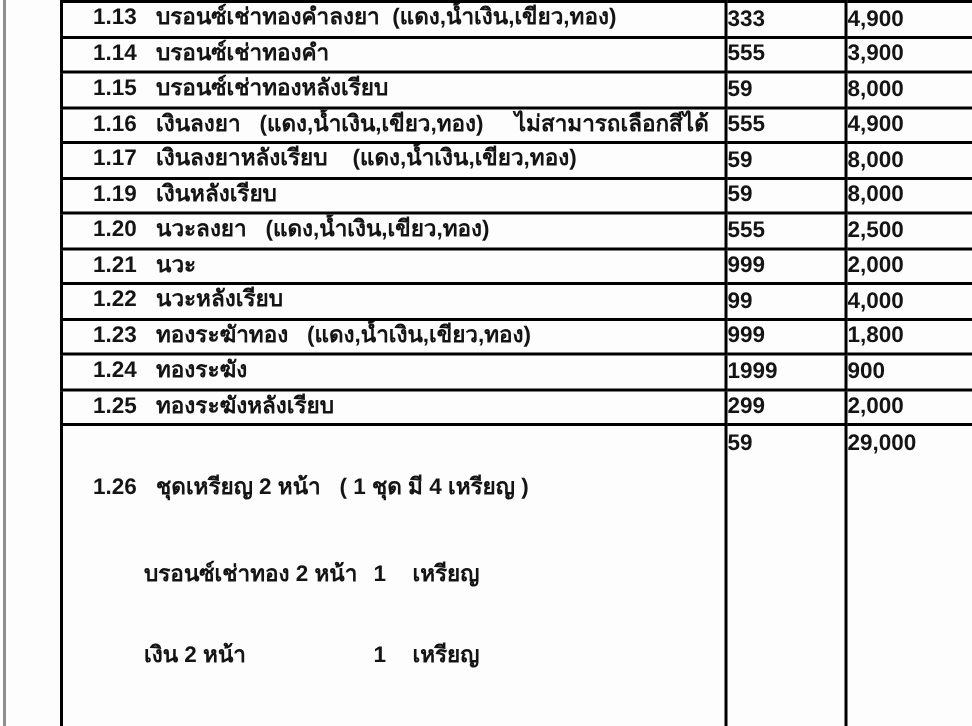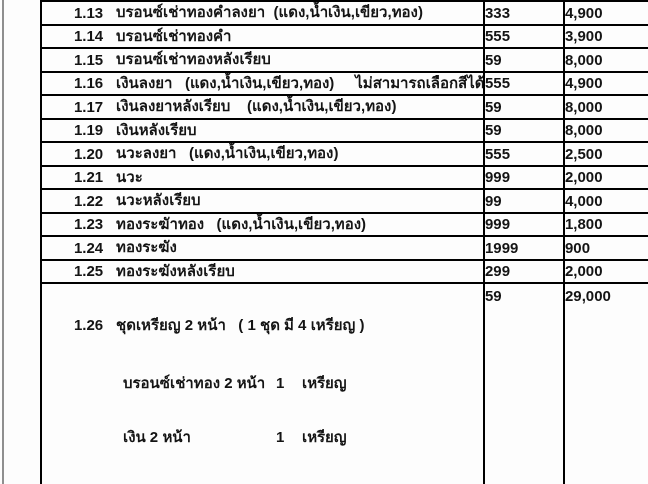--- a/index.html
+++ b/index.html
@@ -26,29 +26,29 @@
     color:#141414;
     font-weight:bold;
     font-size:15px;
     line-height:1.1;
     overflow:hidden;
   }
   td.c-price{border-right:none;}
   tr.row{height:23.5px;}
   tr.row-tall{height:107px;}
   .c-desc{white-space:pre;vertical-align:middle;}
-  .no{display:inline-block;width:42px;padding-left:8px;vertical-align:middle;margin-left:24px;}
+  .no{display:inline-block;width:42px;padding-left:20px;vertical-align:middle;}
   .desc{white-space:pre;}
   .c-qty,.c-price{vertical-align:middle;white-space:nowrap;}
   tr.row-tall .c-desc{vertical-align:top;}
   tr.row-tall .c-qty,tr.row-tall .c-price{vertical-align:top;padding-top:4px;}
   .head-line{height:23px;display:flex;white-space:pre;}
   .subrow{
     height:21px;display:flex;align-items:center;
-    padding-left:81px;white-space:pre;
+    padding-left:54px;white-space:pre;
   }
   .sub-name{display:inline-block;width:153px;white-space:pre;}
   .sub-qty{display:inline-block;width:16px;}
   .sub-unit{display:inline-block;padding-left:10px;}
 </style>
 </head>
 <body>
 
 <div class="edge-line"></div>
 

